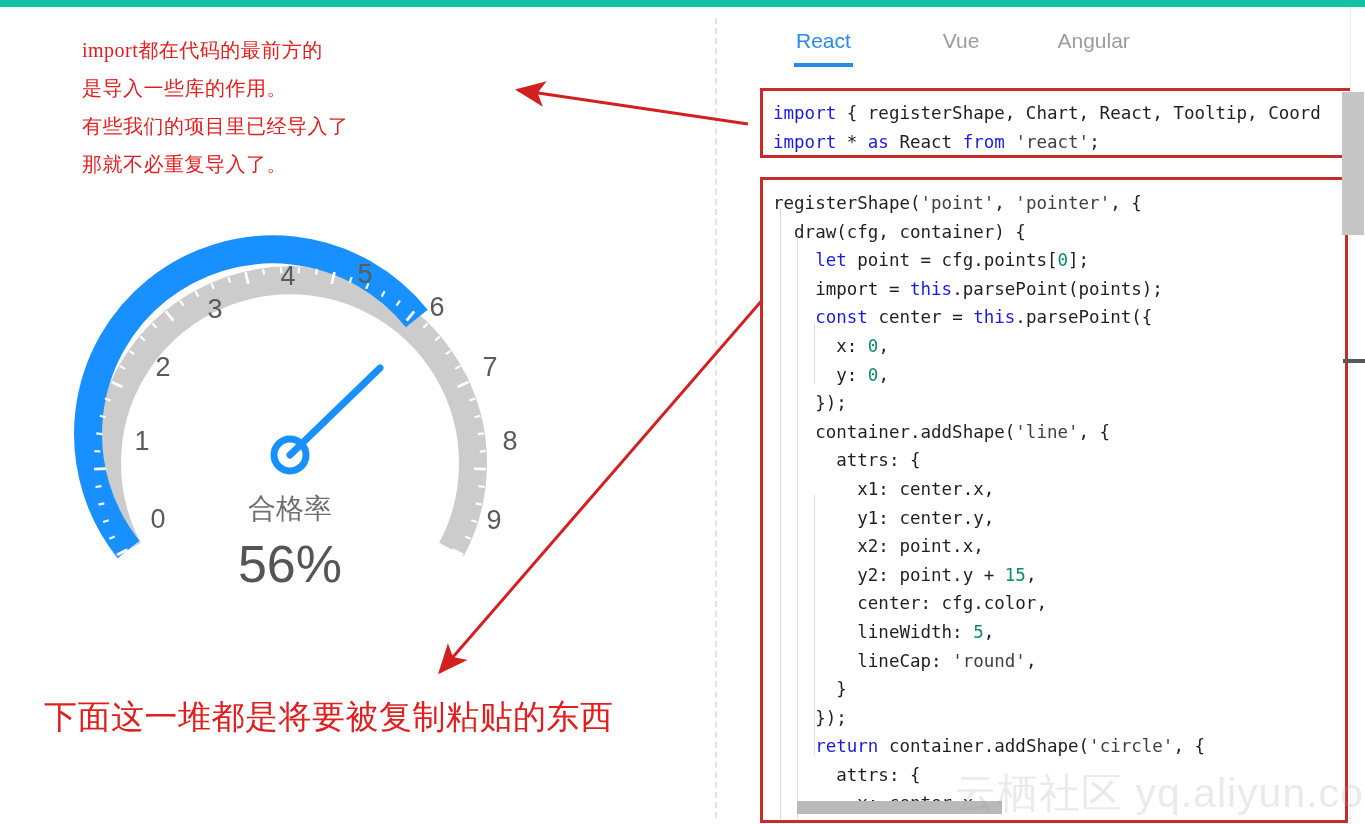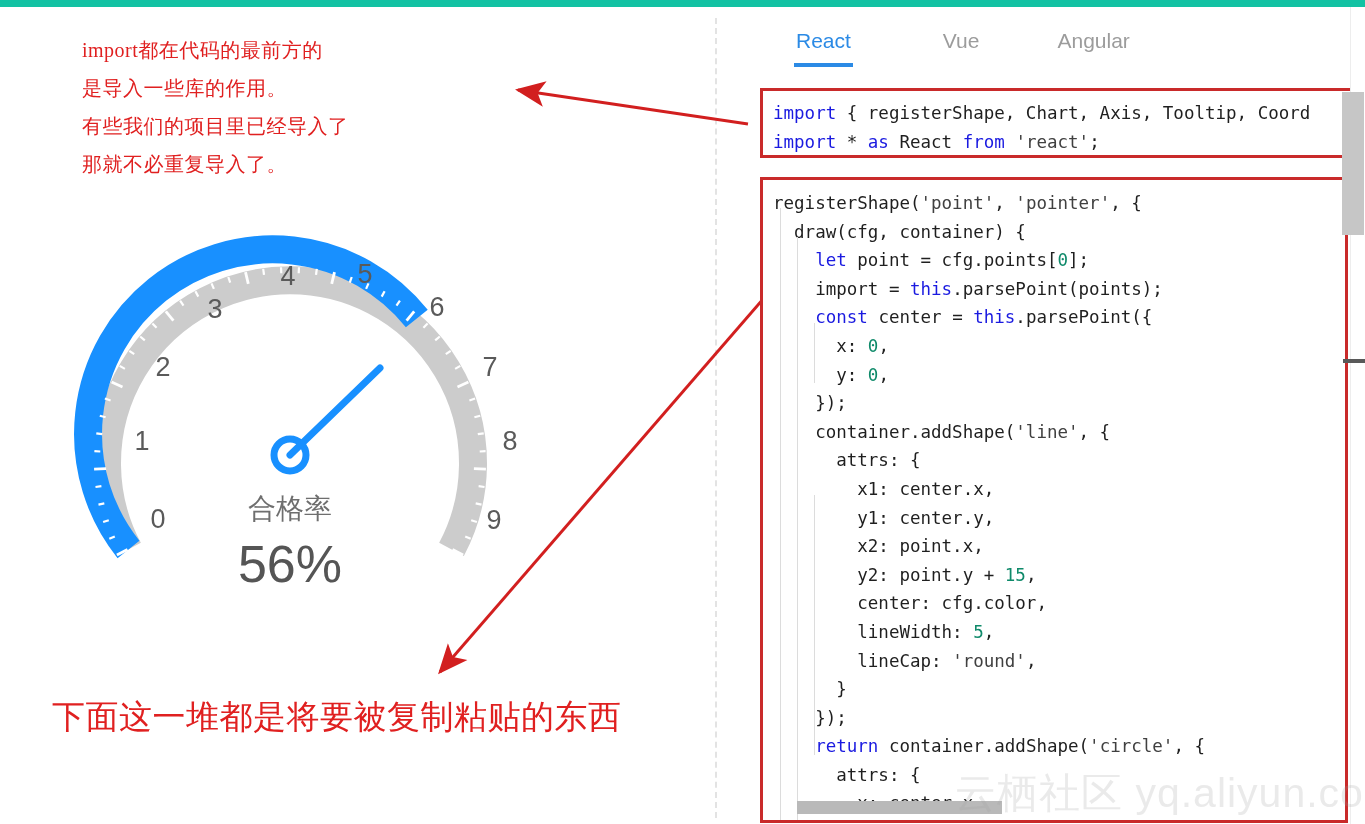--- a/index.html
+++ b/index.html
@@ -43,21 +43,21 @@
     font-family: "Liberation Serif", serif;
     white-space: pre;
     letter-spacing: .5px;
   }
   .anno-top {
     left: 82px; top: 24px;
     font-size: 20px;
     line-height: 38px;
   }
   .anno-bottom {
-    left: 52px; top: 690px;
+    left: 44px; top: 690px;
     font-size: 33px;
     line-height: 40px;
   }
 
   
   .gauge-wrap {
     position: absolute;
     left: 32px; top: 208px;
     width: 520px; height: 400px;
   }
@@ -322,21 +322,21 @@
       <div class="tab">
         <span>Vue</span>
       </div>
       <div class="tab-sp2"></div>
       <div class="tab">
         <span>Angular</span>
       </div>
     </div>
 
     <div class="code-box code-import">
-      <pre class="code" id="code-import-pre"><span class="kw">import</span><span> { registerShape, Chart, Axis, Tooltip, Coord</span>
+      <pre class="code" id="code-import-pre"><span class="kw">import</span><span> { registerShape, Chart, React, Tooltip, Coord</span>
 <span class="kw">import</span><span> * </span><span class="kw">as</span><span> React </span><span class="kw">from</span><span> </span><span class="str">'react'</span><span>;</span></pre>
     </div>
 
     <div class="code-box code-main">
       <div class="ind-guide" style="left:17px; top:28px;  height:618px;"></div>
       <div class="ind-guide" style="left:34px; top:57px;  height:589px;"></div>
       <div class="ind-guide" style="left:51px; top:315px; height:260px;"></div>
       <div class="ind-guide" style="left:51px; top:143px; height:60px;"></div>
       <pre class="code main" id="code-main-pre"><span>registerShape(</span><span class="str">'point'</span><span>, </span><span class="str">'pointer'</span><span>, {</span>
 <span>  draw(cfg, container) {</span>

